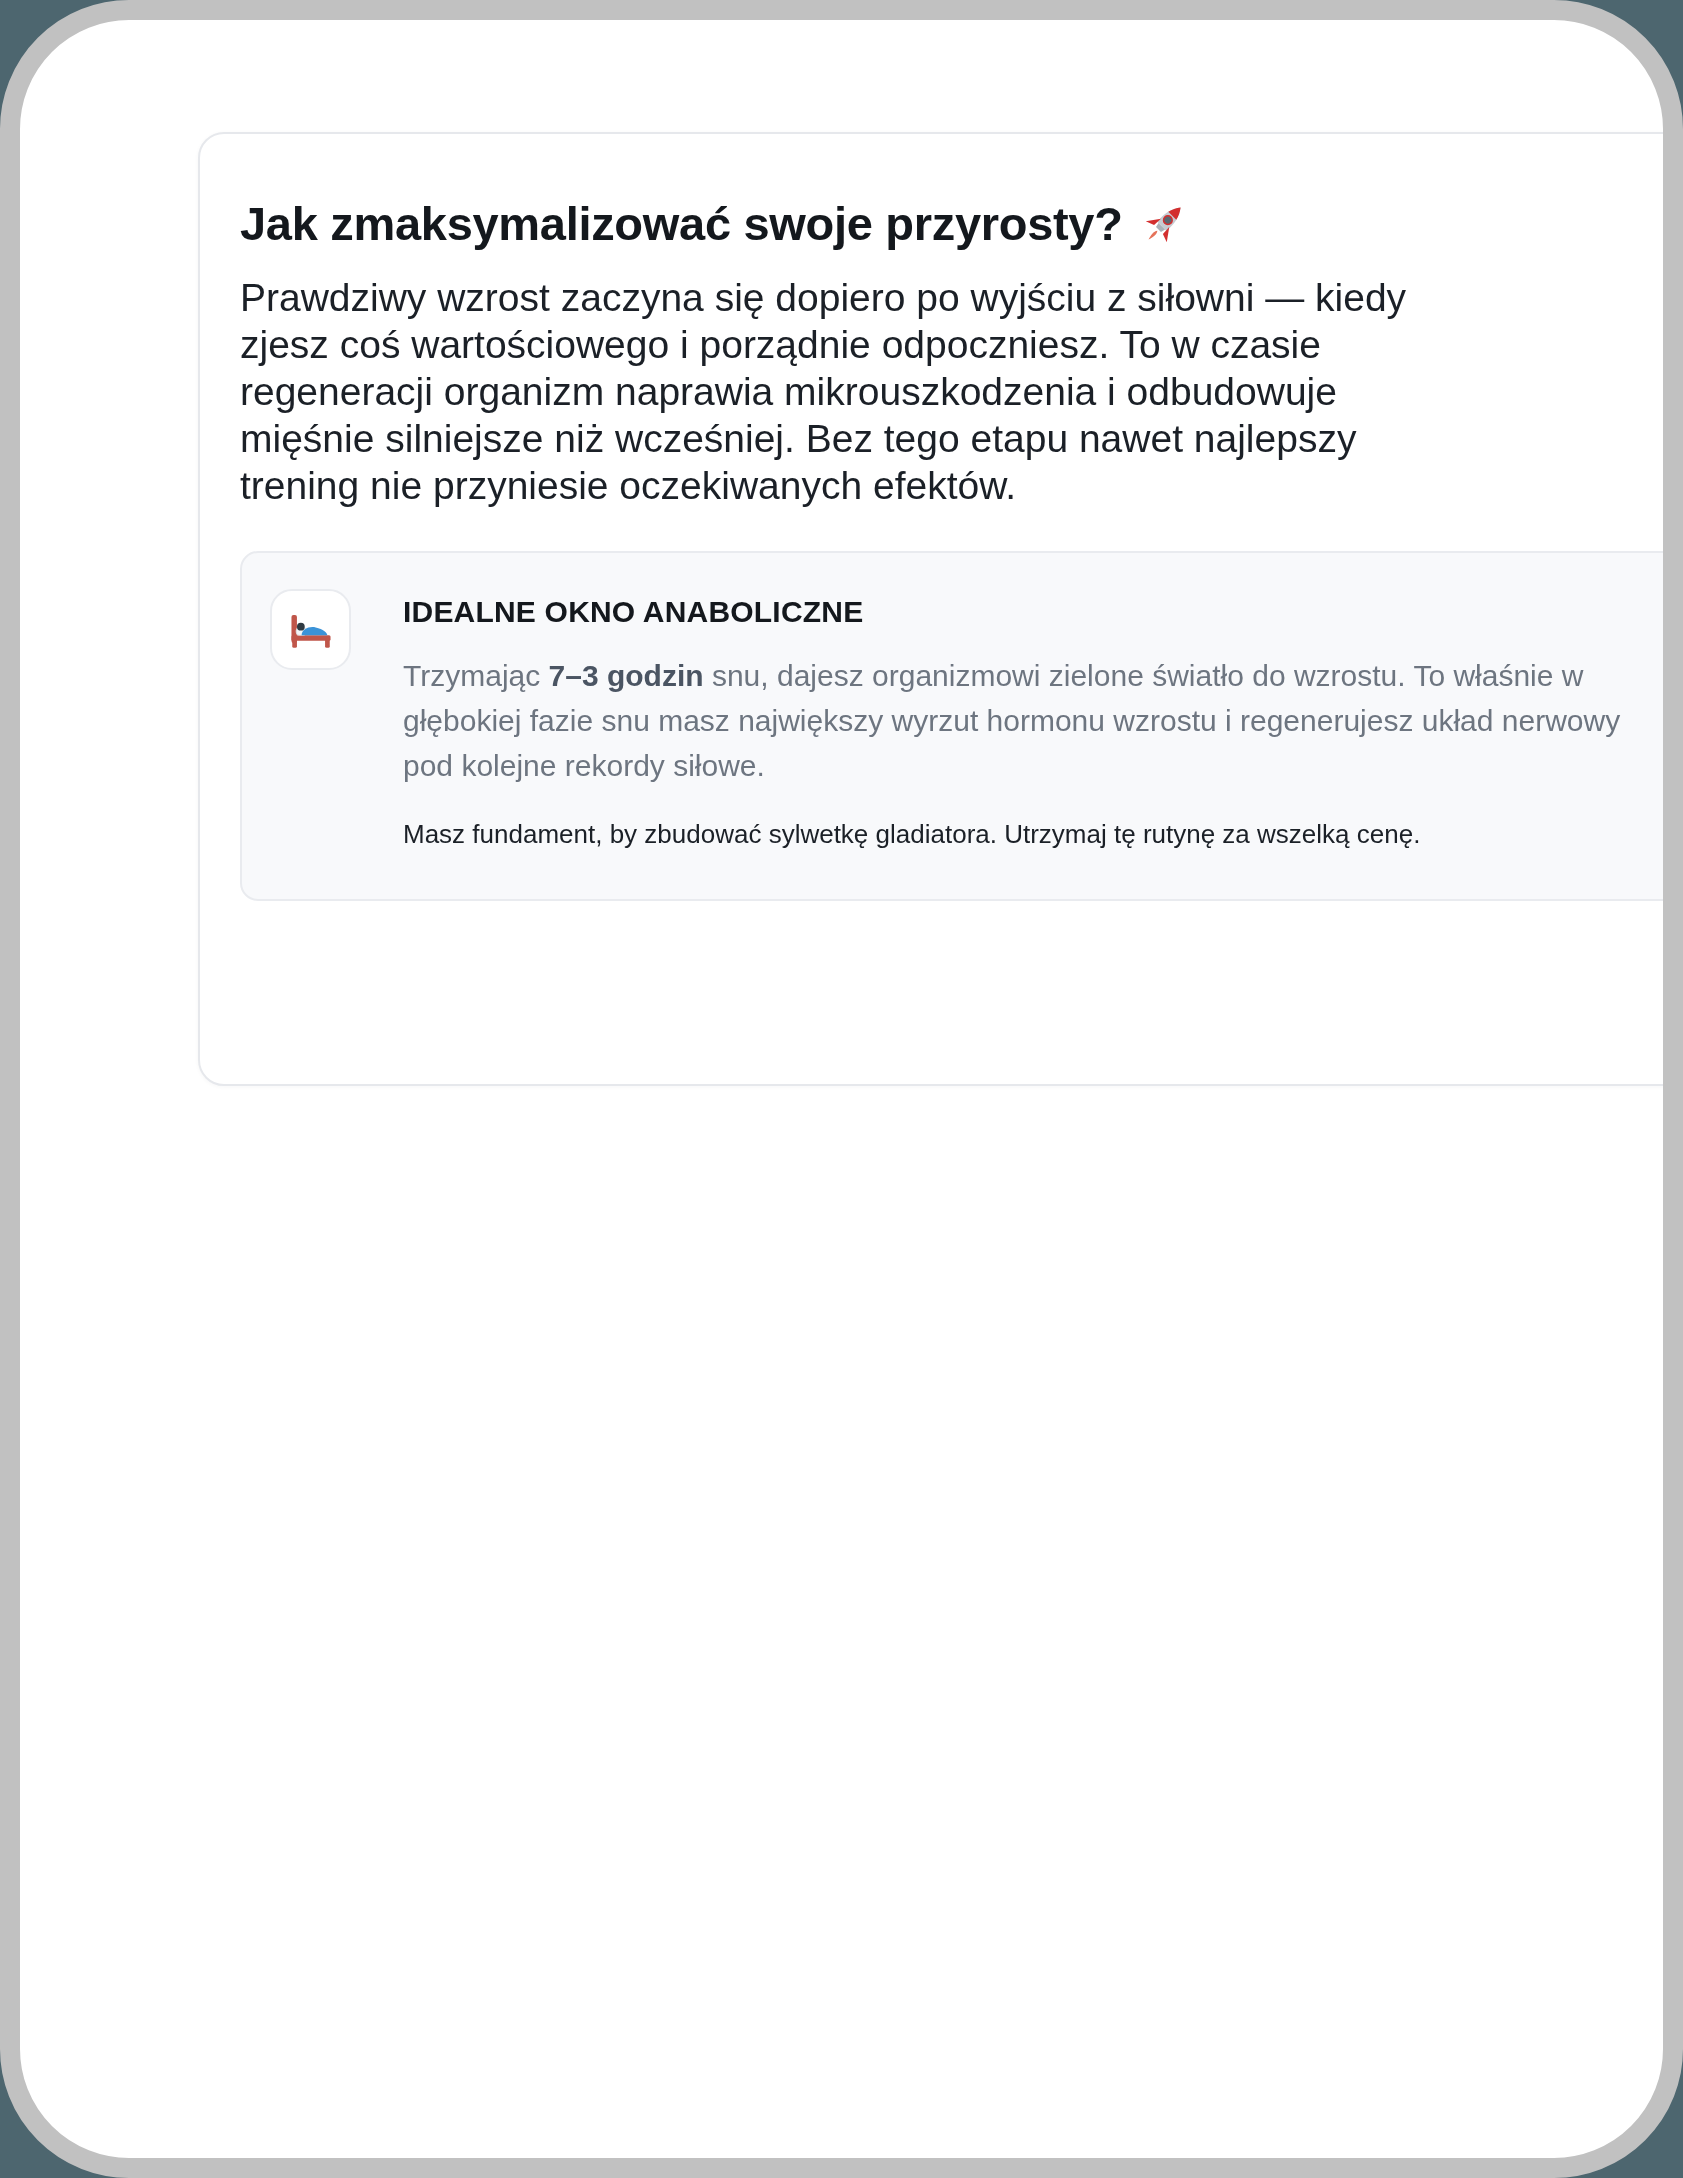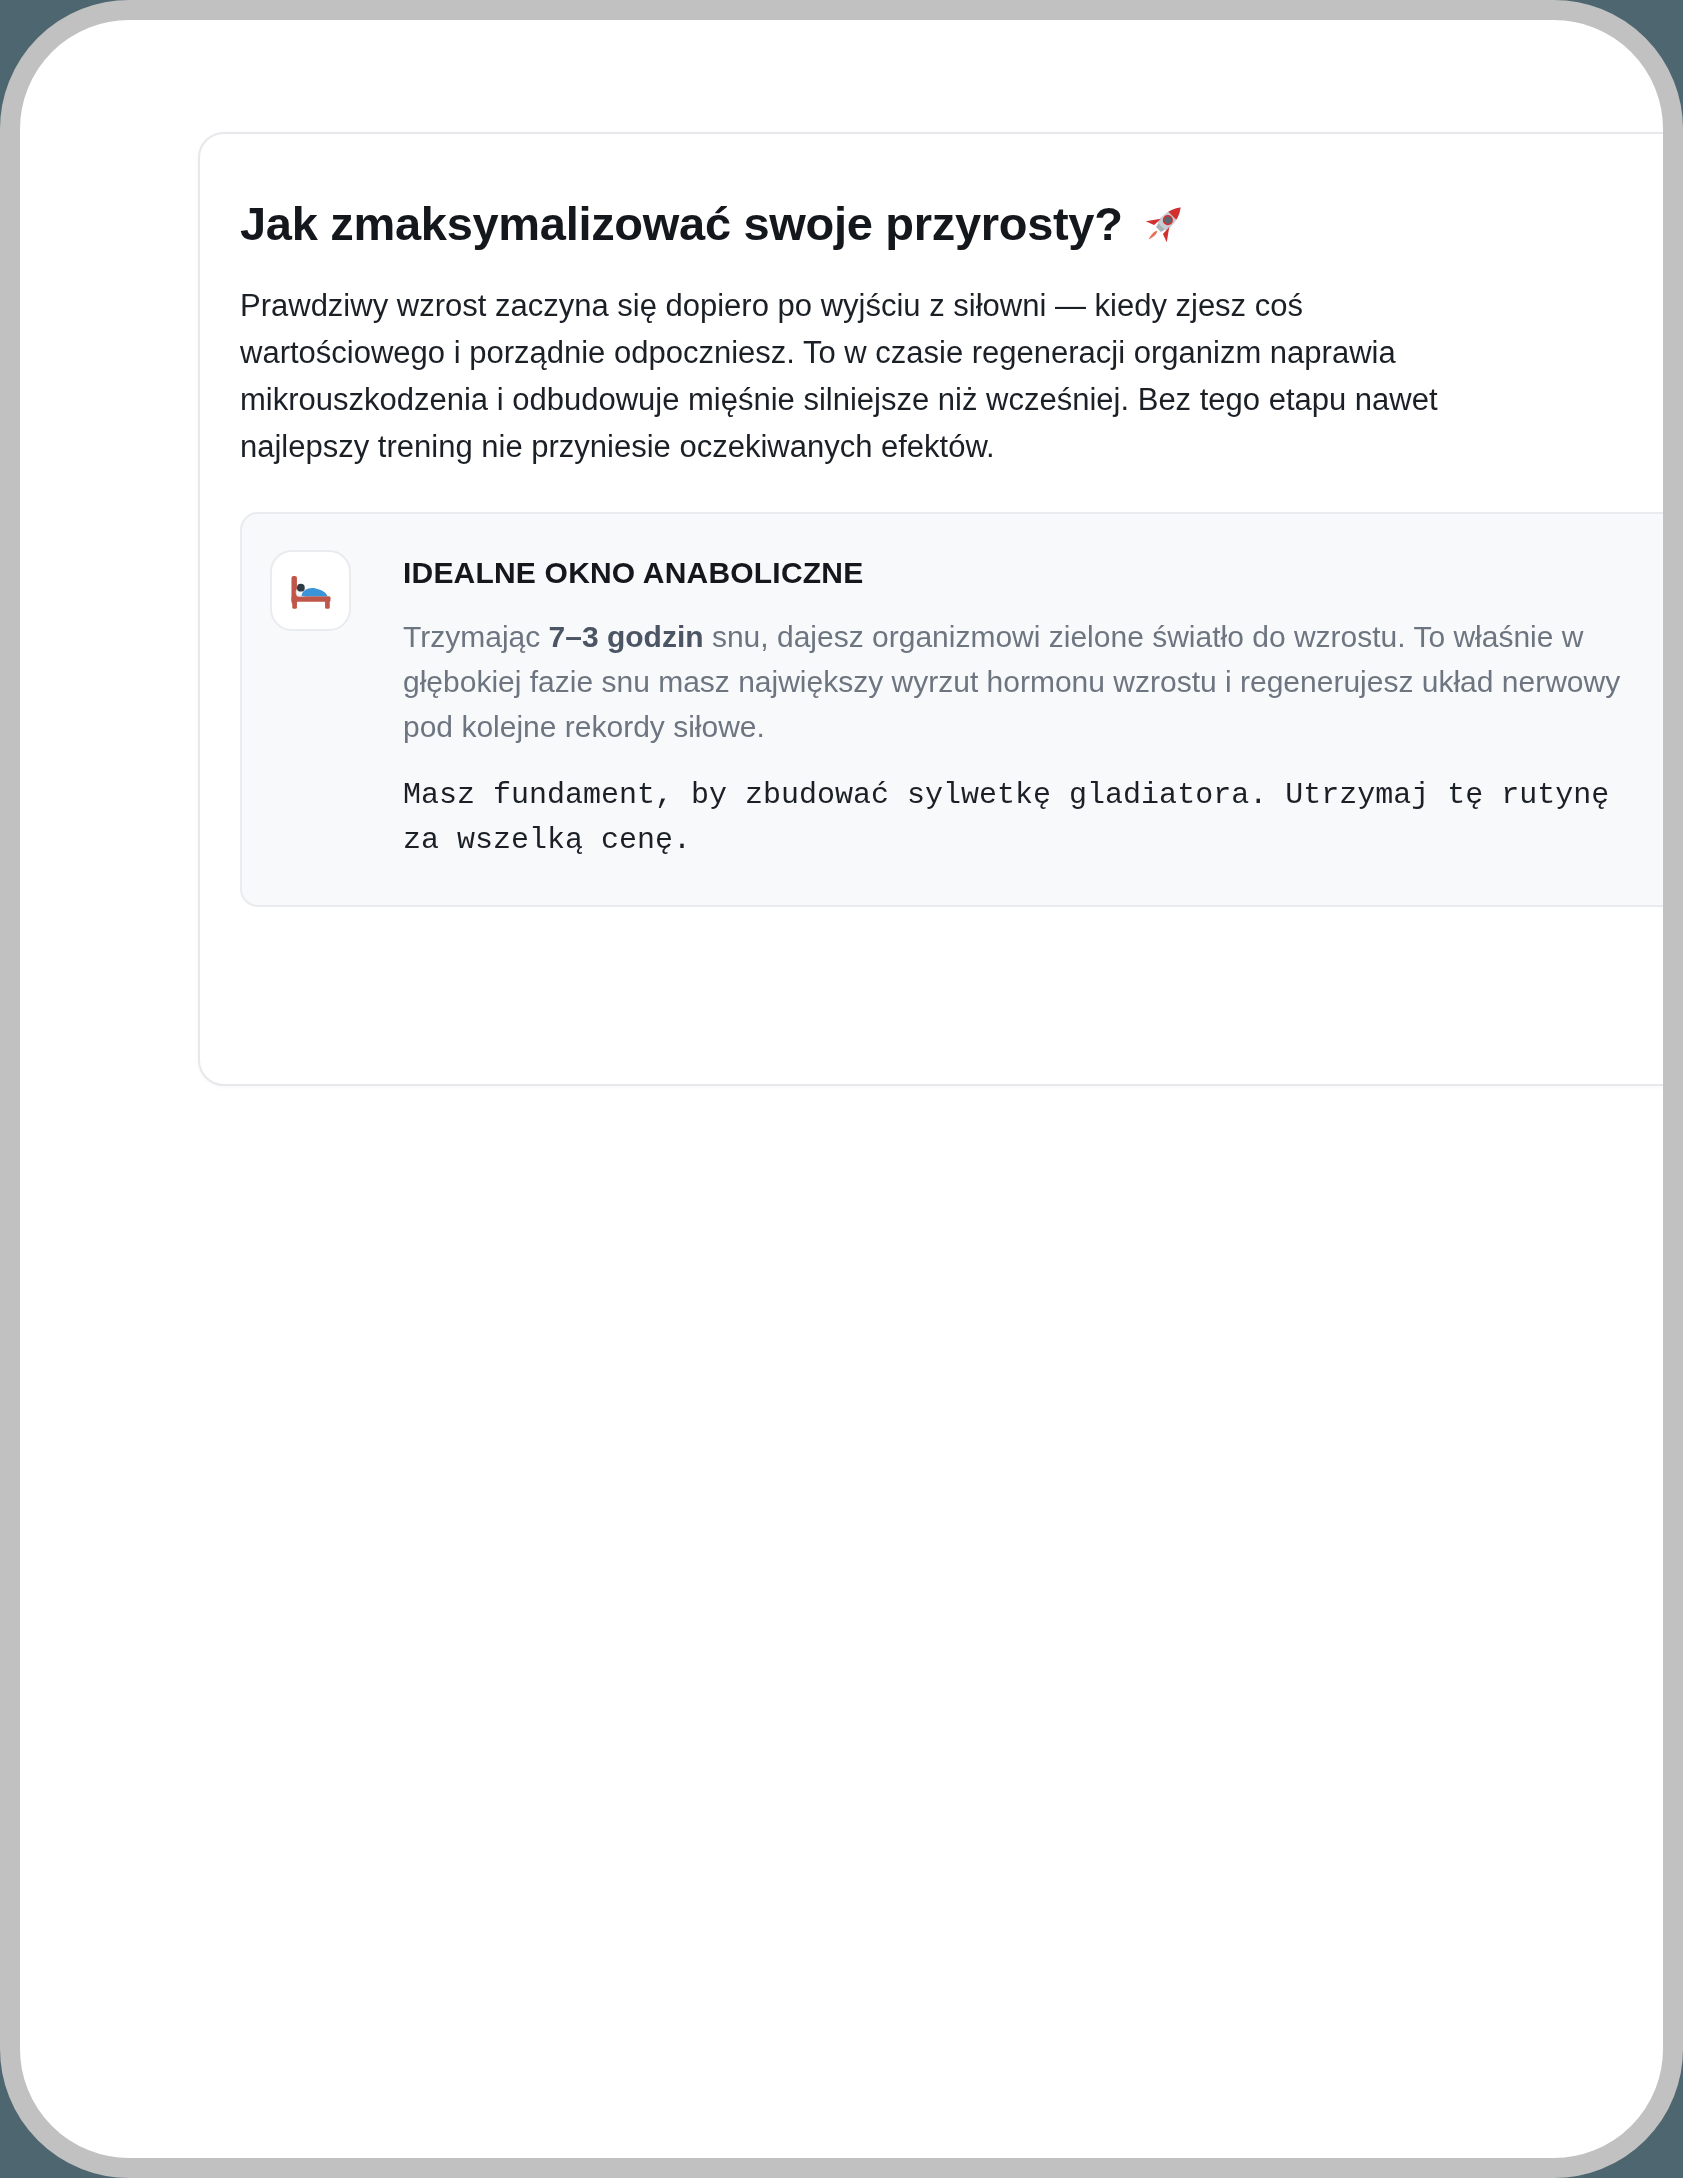--- a/index.html
+++ b/index.html
@@ -54,22 +54,22 @@
   .intro{
     margin-top:16px;
     font-size:31px;
     line-height:47px;
     color:var(--text-gray);
     max-width:1203px;
   }
   .intro b{color:var(--text-bold-dark);font-weight:700;}
   .intro em{font-style:italic;}
   .body-paragraph{
-    margin-top:28px;
-    font-size:31px;
+    margin-top:20px;
+    font-size:39px;
     line-height:47px;
     color:var(--text-dark);
     max-width:1203px;
   }
   .callout{
     margin-top:42px;
     display:flex;
     gap:52px;
     align-items:flex-start;
     background:var(--callout-bg);
@@ -96,24 +96,23 @@
   }
   .callout-body{
     margin-top:24px;
     font-size:30px;
     line-height:45px;
     color:var(--text-gray);
   }
   .callout-body b{color:var(--text-bold-gray);font-weight:700;}
   .callout-footer{
     margin-top:24px;
-    font-size:30px;
+    font-size:26px;
     line-height:45px;
     color:var(--text-dark);
-    font-family:Liberation Mono, monospace;
   }
 </style>
 </head>
 <body>
 
 <div class="device-frame">
   <article class="content-card">
 
     <h1 class="page-title">
       <span>Jak zmaksymalizować swoje przyrosty?</span>

